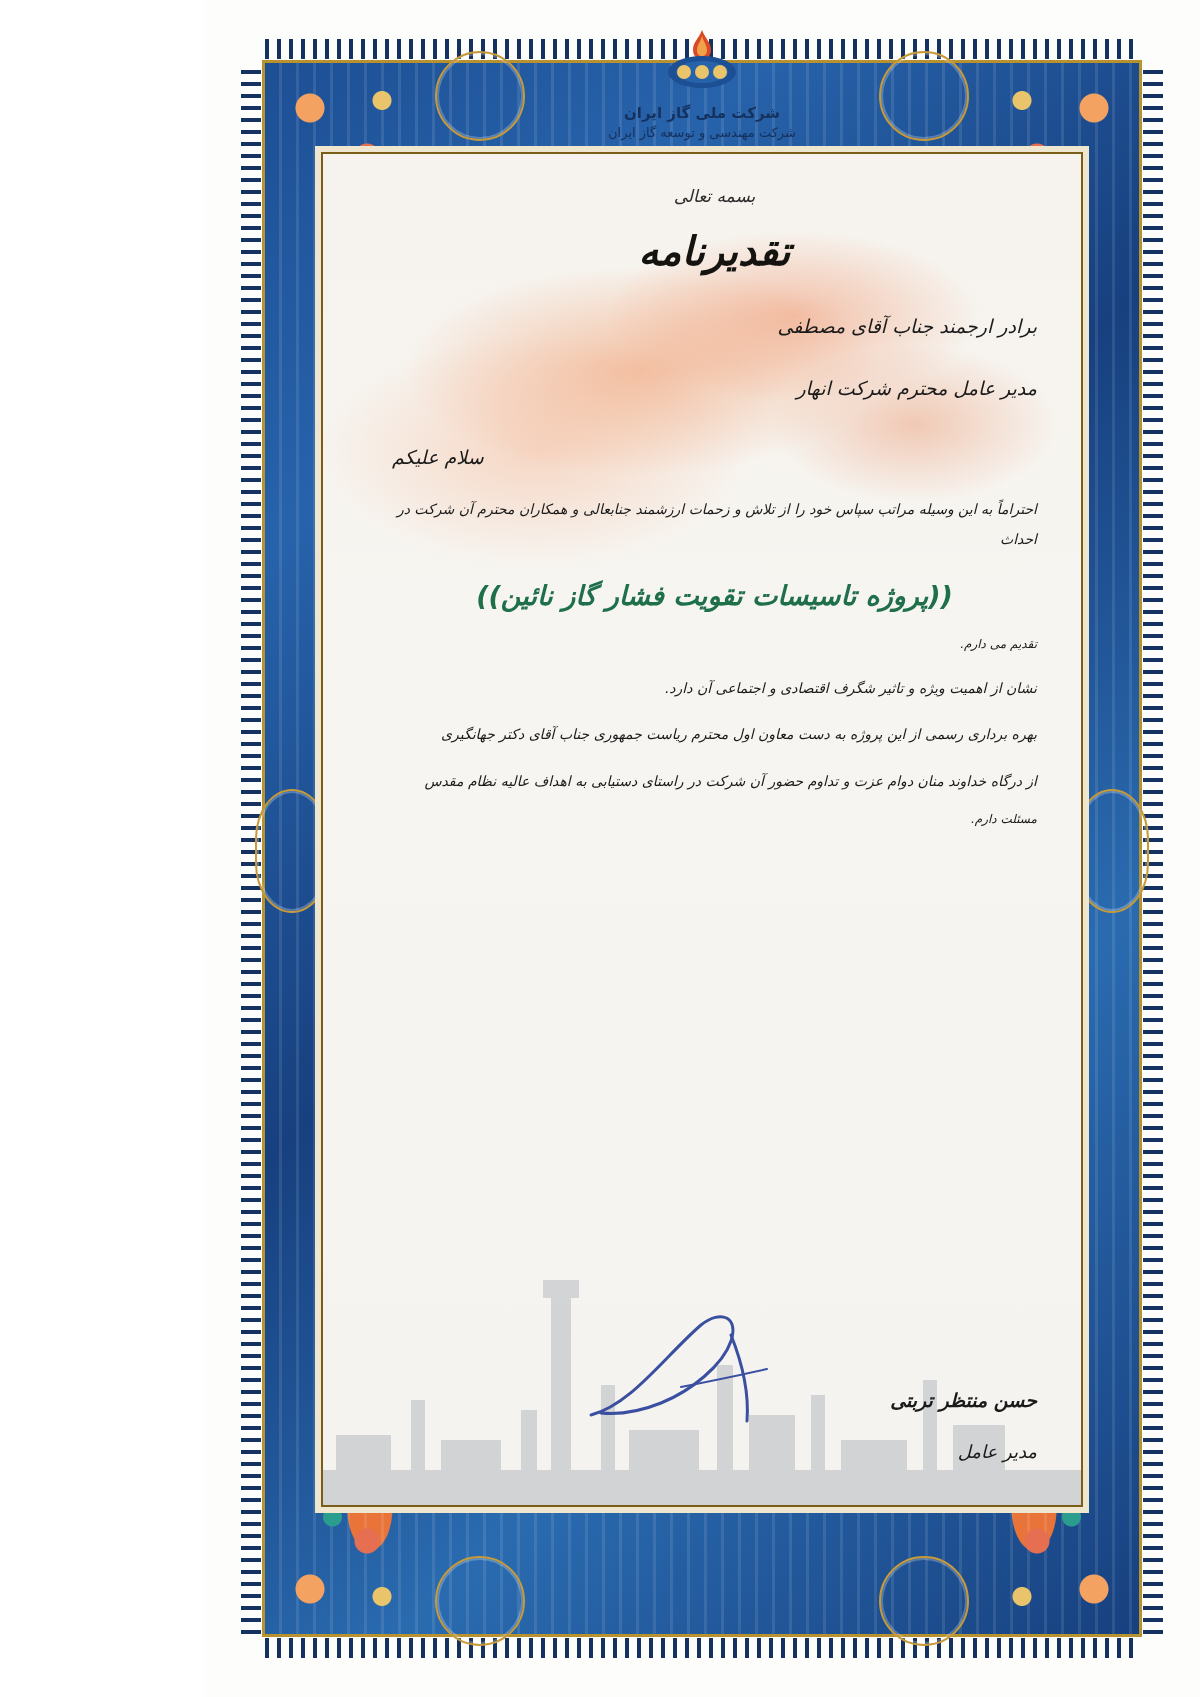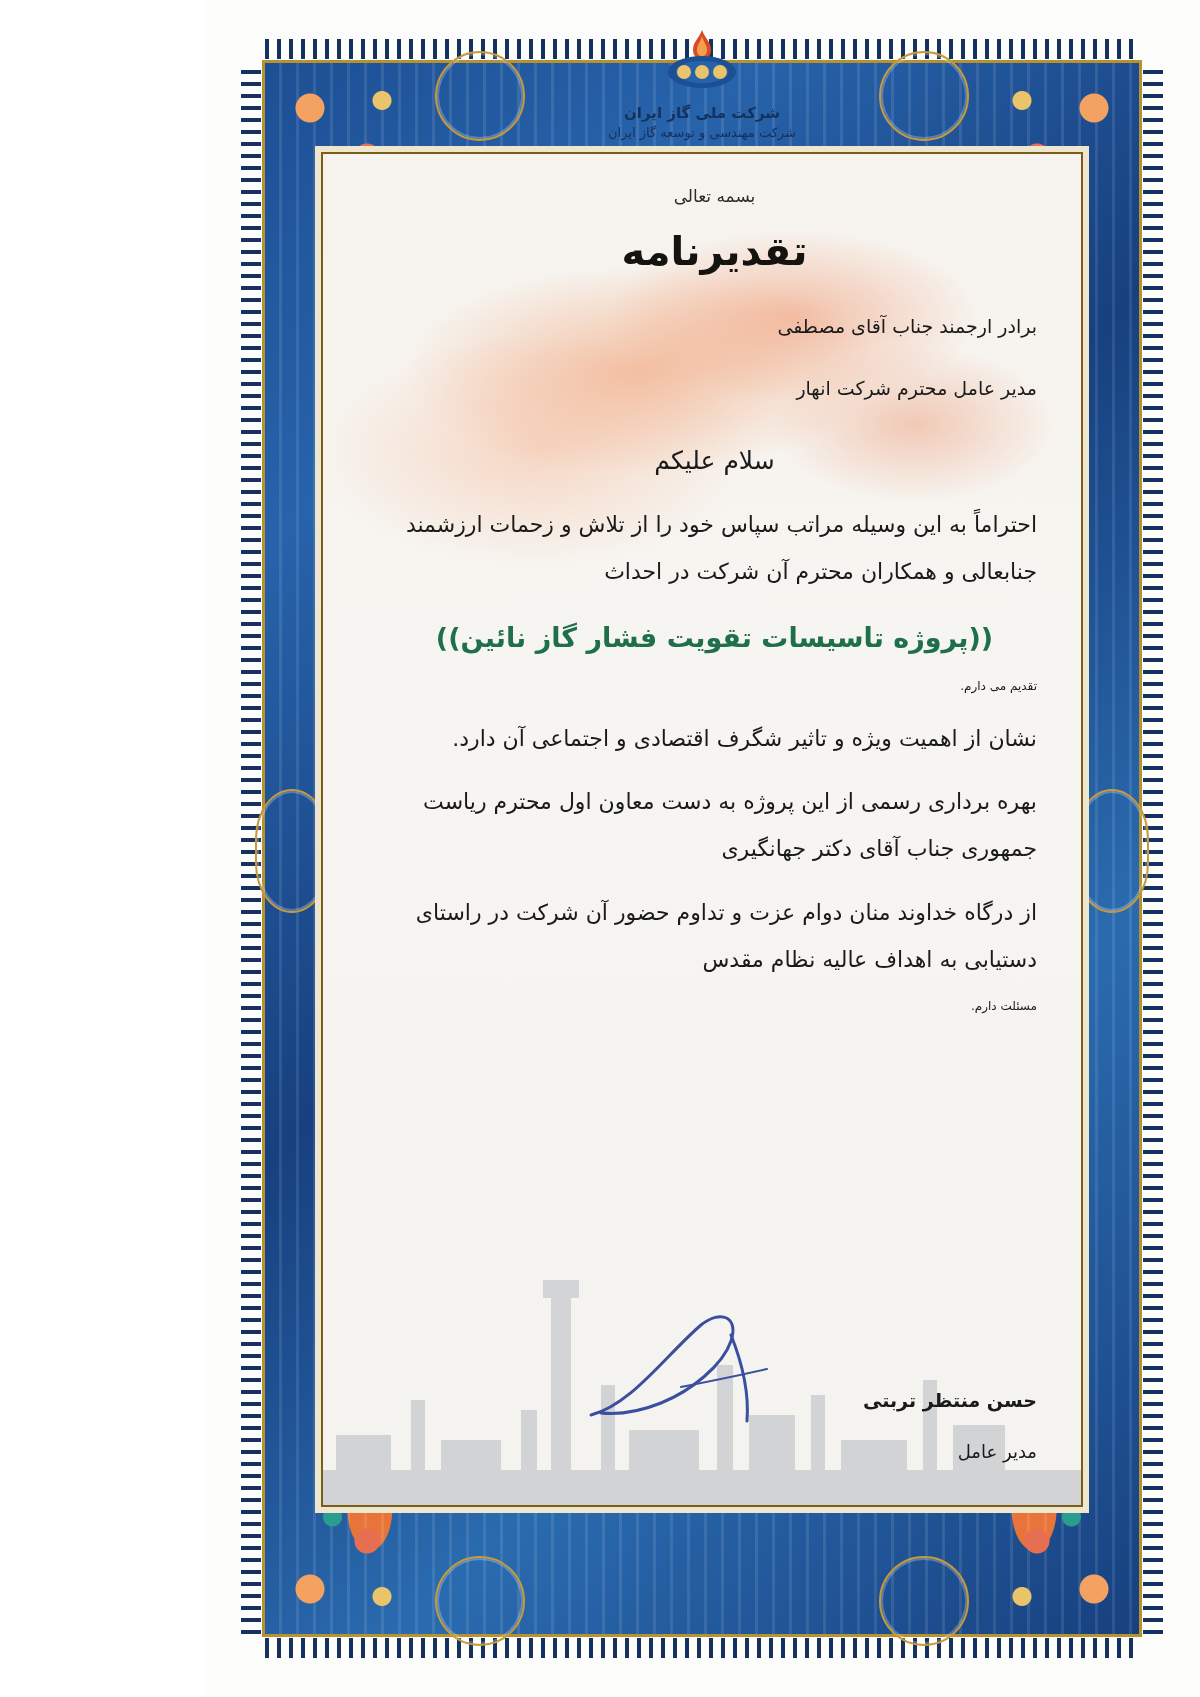--- a/index.html
+++ b/index.html
@@ -120,20 +120,21 @@
     opacity: 0.38;
   }
 
   .content {
     position: absolute;
     inset: 0;
     padding: 26px 44px 20px 69px;
     box-sizing: border-box;
     direction: rtl;
     color: #1a1a1a;
+    font-style: italic;
   }
 
   .basmala {
     text-align: center;
     font-size: 17px;
     color: #2b2b2b;
     margin: 6px 0 2px 0;
     letter-spacing: 1px;
   }
 
@@ -147,27 +148,27 @@
   }
 
   .salutation-line {
     font-size: 19px;
     margin: 0 0 26px 0;
     text-align: right;
     line-height: 1.9;
   }
 
   .greeting {
-    font-size: 25px;
+    font-size: 19px;
     margin: 40px 0 26px 0;
-    text-align: center;
+    text-align: left;
   }
 
   .body-line {
-    font-size: 22px;
+    font-size: 14px;
     line-height: 2.15;
     text-align: right;
     margin: 0 0 16px 0;
   }
 
   .project-title {
     text-align: center;
     font-size: 27px;
     font-weight: bold;
     color: #1f6f4a;

